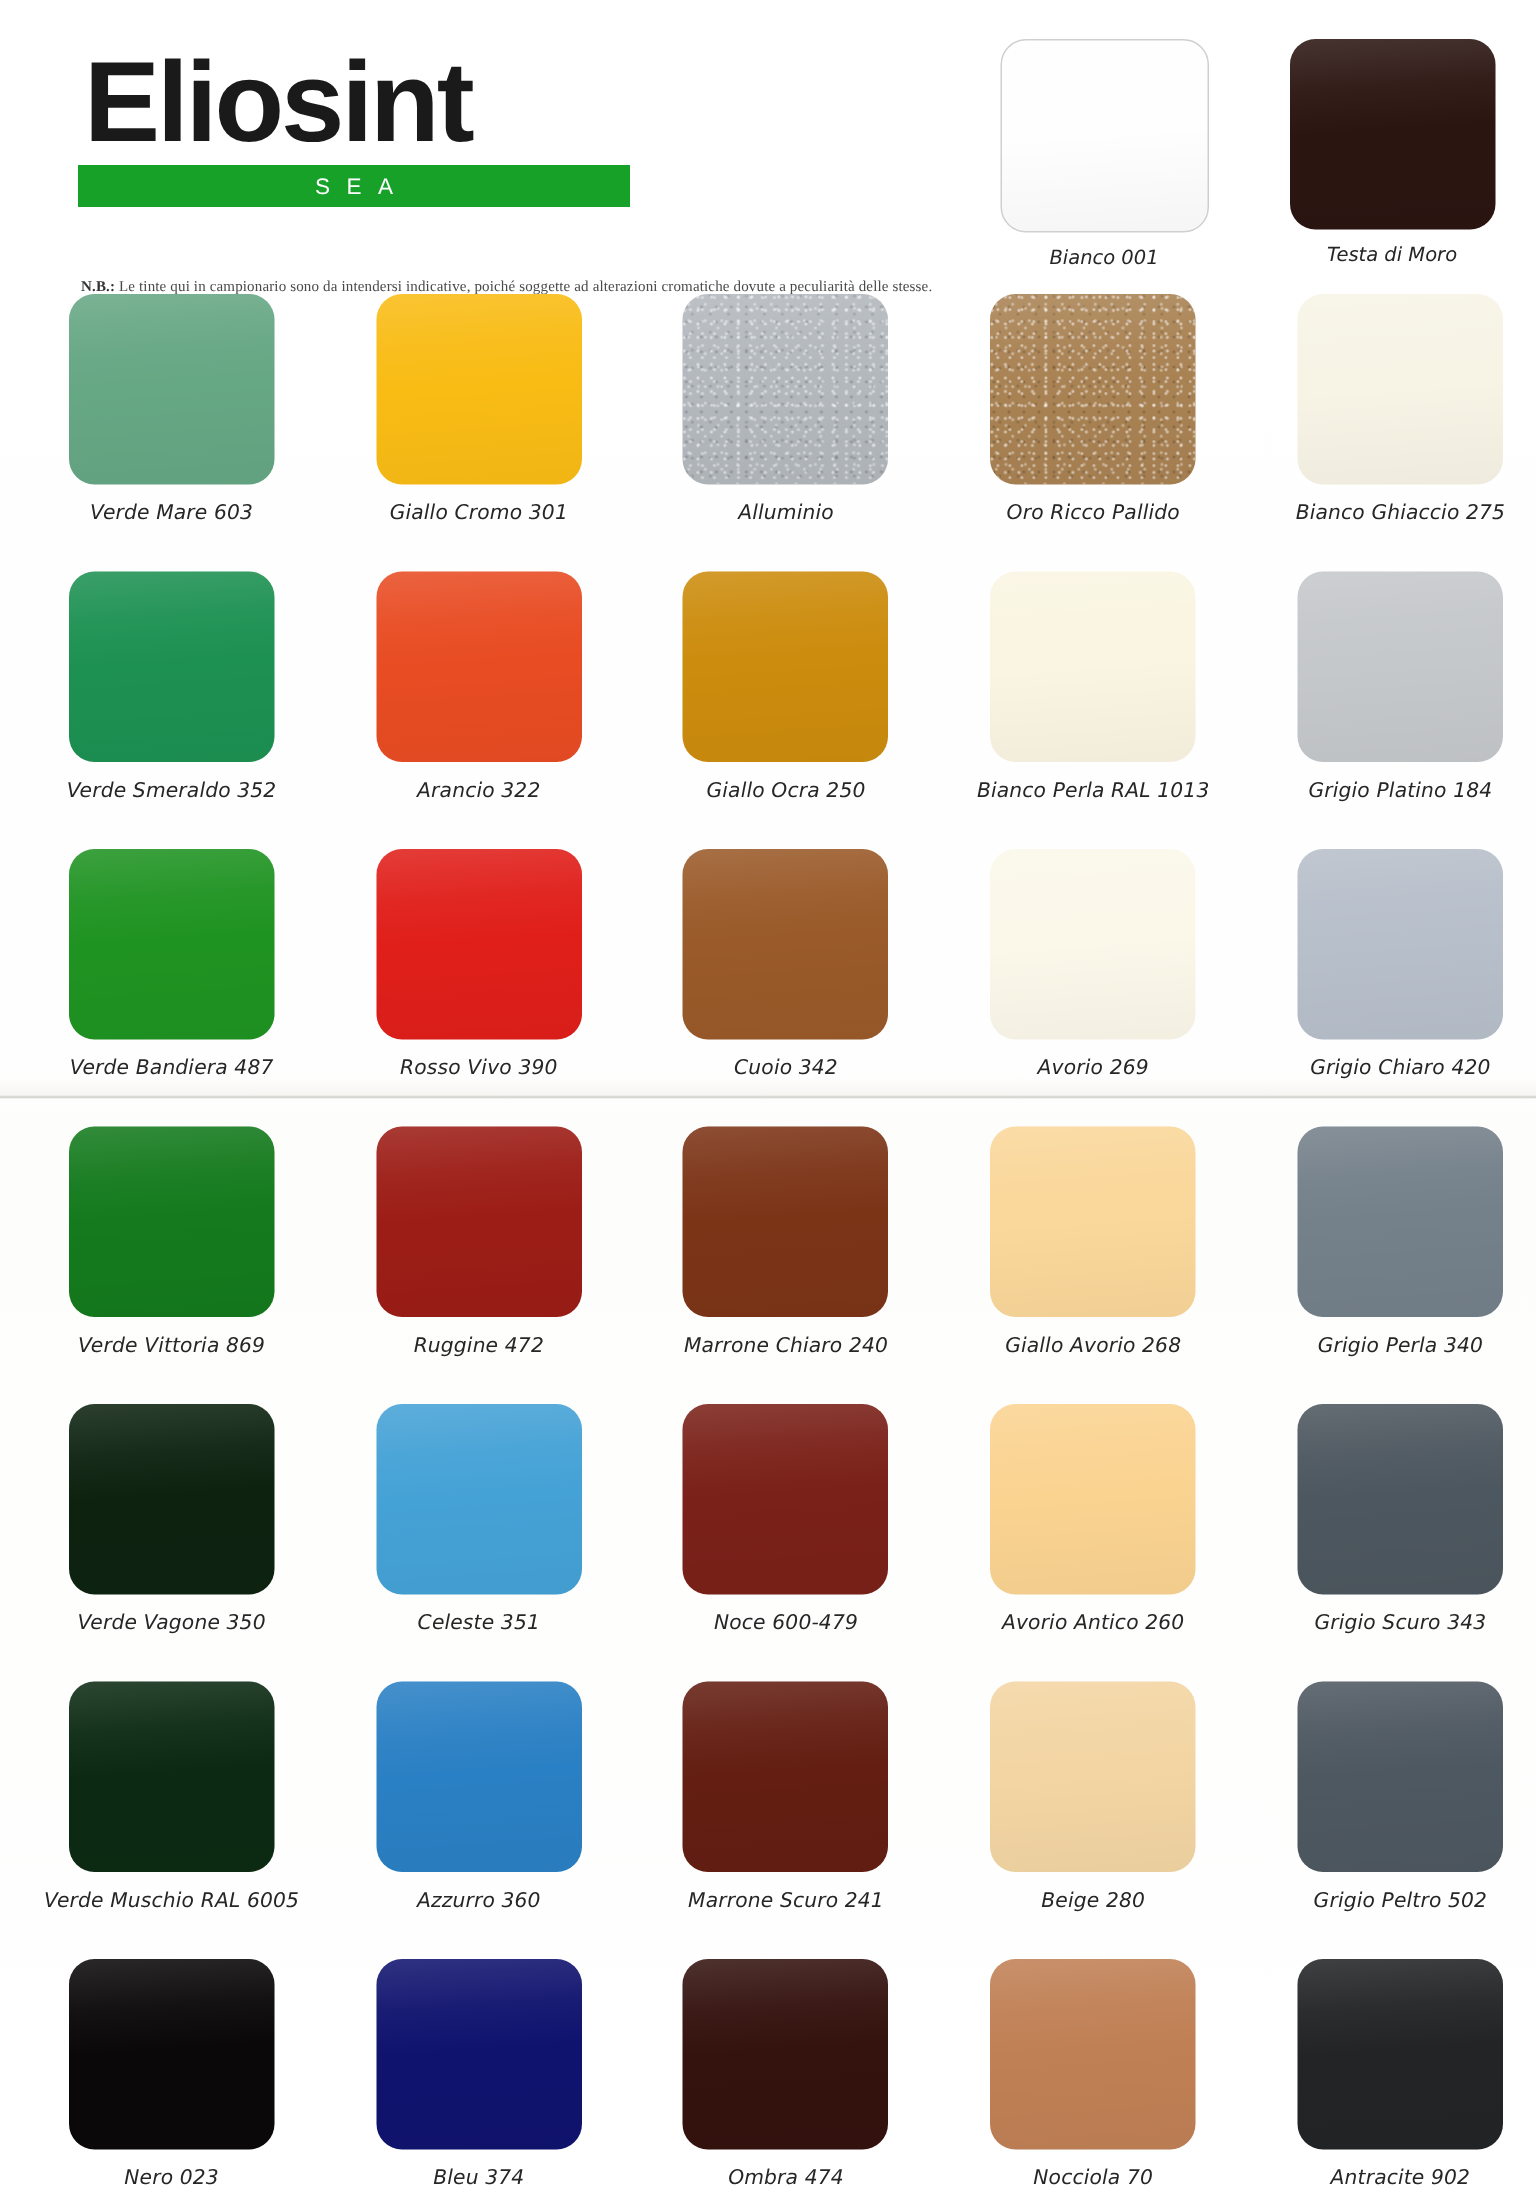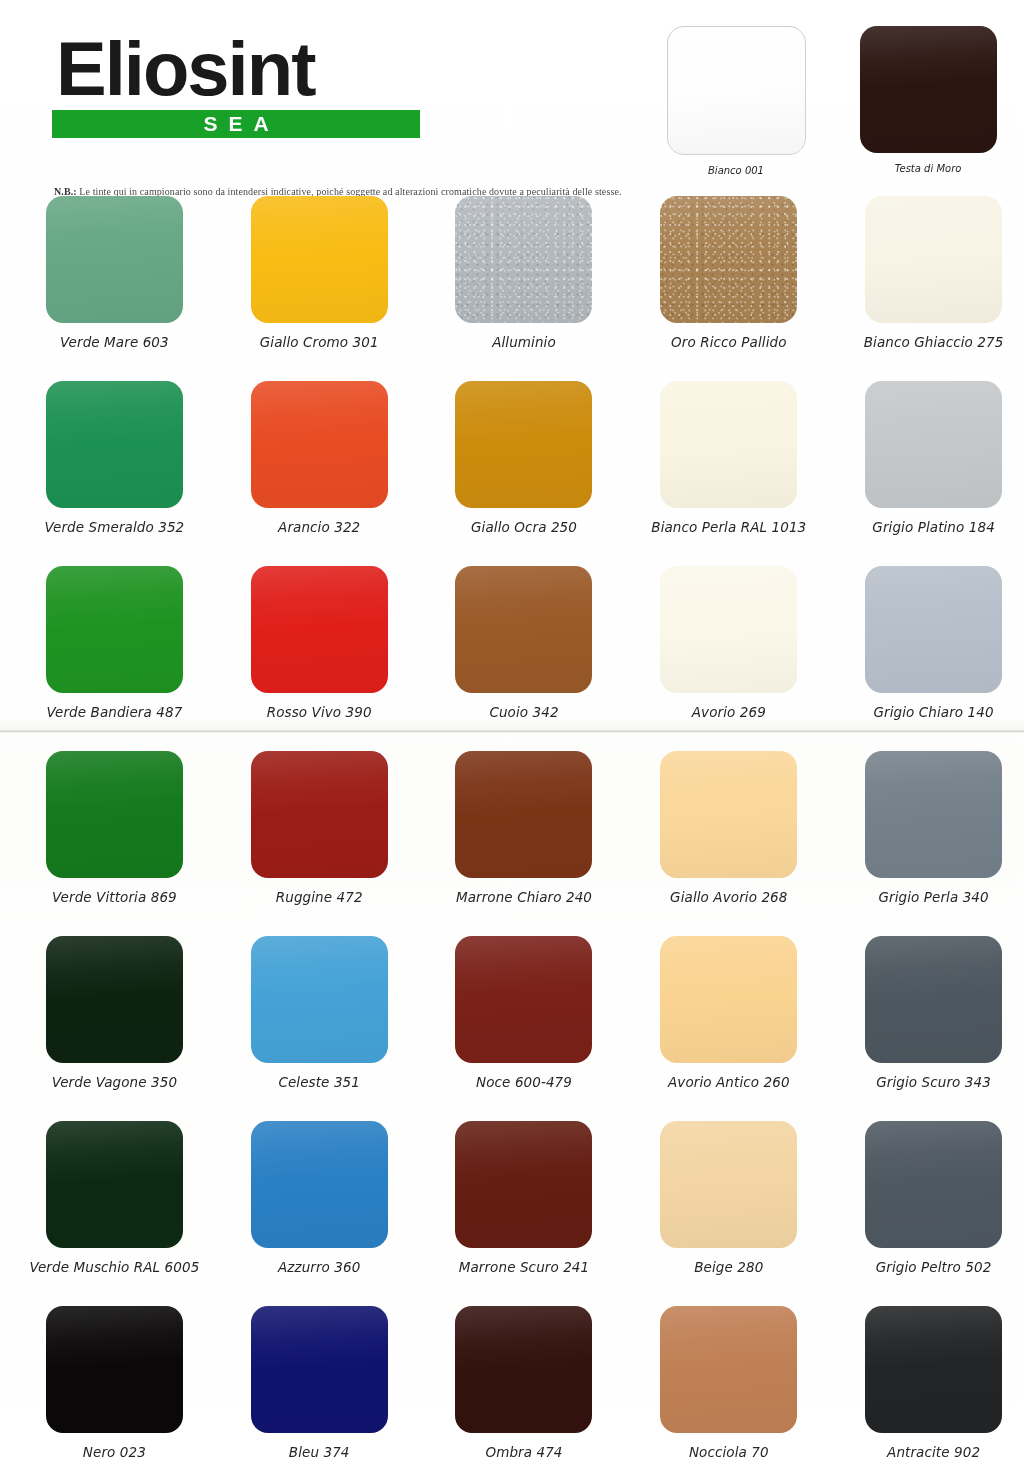--- a/index.html
+++ b/index.html
@@ -69,22 +69,22 @@
     margin-top: 2px;
     width: 368px;
     height: 28px;
     background: #17a129;
     display: flex;
     align-items: center;
     justify-content: center;
   }
   .logo-sea {
     font-family: "Liberation Sans", sans-serif;
-    font-weight: bold;
-    font-size: 21px;
+    font-weight: normal;
+    font-size: 15px;
     letter-spacing: 11px;
     color: #ffffff;
     padding-left: 11px;
   }
 
   
   .top-swatches {
     position: absolute;
     left: 640px;
     top: 10px;
@@ -180,21 +180,21 @@
     font-size: 13.5px;
     color: #262626;
     text-align: center;
     white-space: nowrap;
     letter-spacing: 0.1px;
   }
   .top-label {
     margin-top: 10px;
     font-family: "DejaVu Sans", sans-serif;
     font-style: italic;
-    font-size: 10px;
+    font-size: 13px;
     color: #262626;
     text-align: center;
     white-space: nowrap;
   }
 </style>
 </head>
 <body>
 
 <div class="page">
 
@@ -283,21 +283,21 @@
         <div class="cell">
           <div class="chip" style="background: rgb(154, 90, 41);"></div>
           <div class="chip-label">Cuoio 342</div>
         </div>
         <div class="cell">
           <div class="chip" style="background: rgb(251, 248, 234);"></div>
           <div class="chip-label">Avorio 269</div>
         </div>
         <div class="cell">
           <div class="chip" style="background: rgb(183, 191, 202);"></div>
-          <div class="chip-label">Grigio Chiaro 140</div>
+          <div class="chip-label">Grigio Chiaro 420</div>
         </div>
       </div>
       <div class="grid-row">
         <div class="cell">
           <div class="chip" style="background: rgb(20, 122, 29);"></div>
           <div class="chip-label">Verde Vittoria 869</div>
         </div>
         <div class="cell">
           <div class="chip" style="background: rgb(156, 29, 22);"></div>
           <div class="chip-label">Ruggine 472</div>

